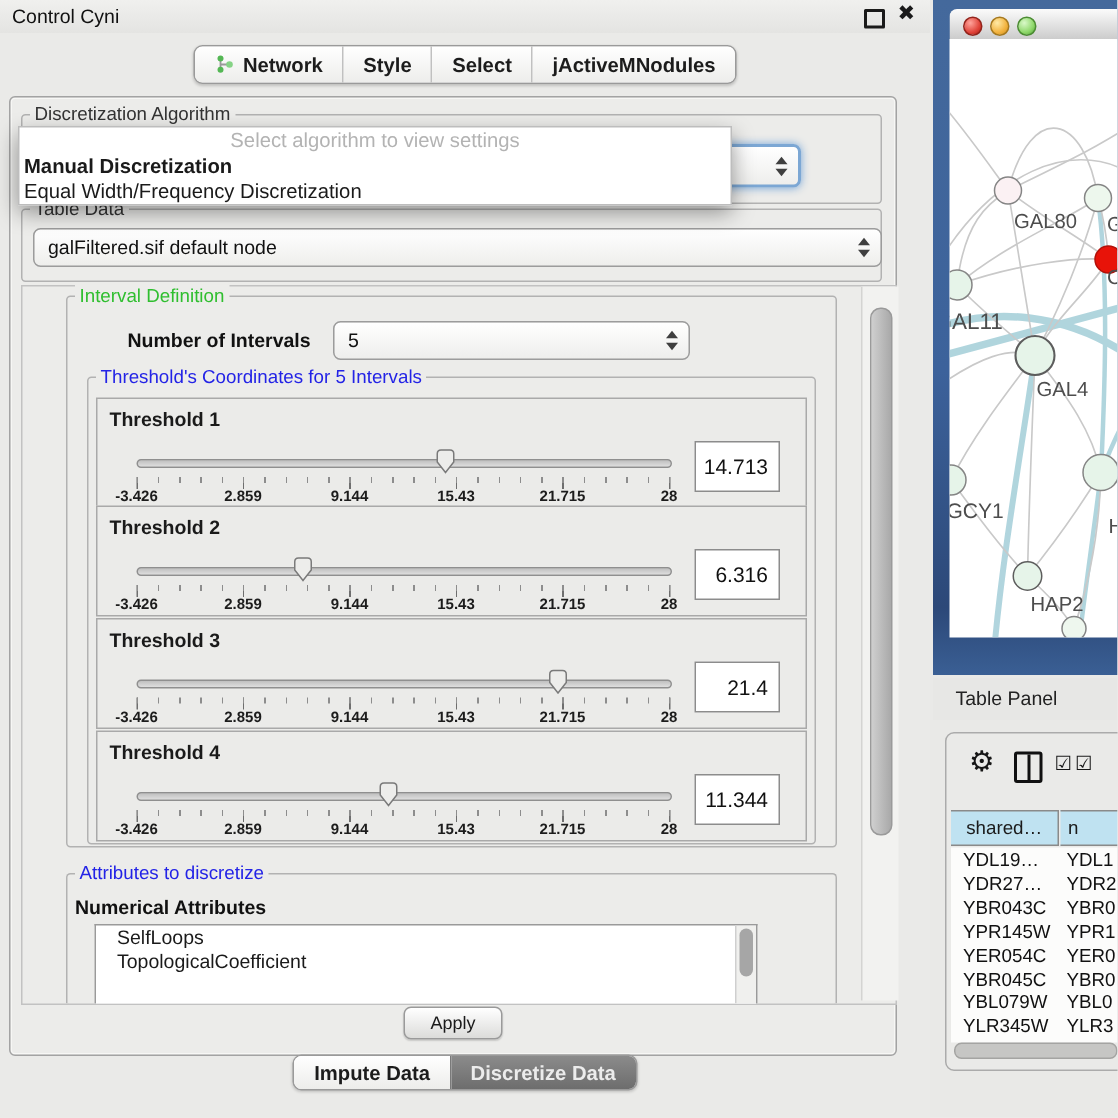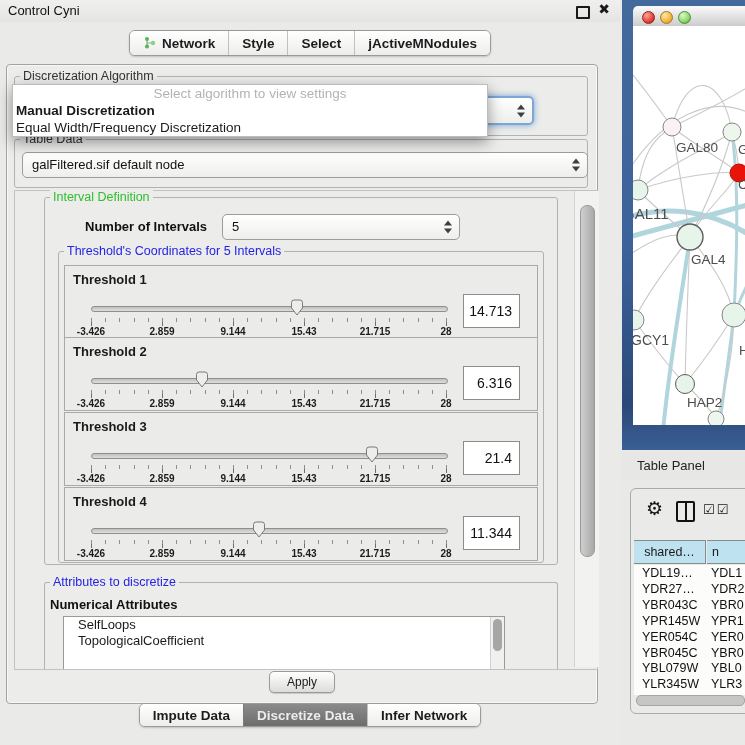--- a/index.html
+++ b/index.html
@@ -278,23 +278,20 @@
 
   <div class="abs btn" style="left:269px;top:671px;width:64px;height:20px;line-height:20px;">Apply</div>
 
   <div class="abs tabrow" style="top:703px;">
     <div class="seg" style="height:22px;text-align:right;">
       <div class="tab" style="line-height:21px;">
           <span>Impute Data</span>
         </div>
       <div class="tab active" style="line-height:21px;">
           <span>Discretize Data</span>
-        </div>
-      <div class="tab" style="line-height:21px;">
-          <span>Infer Network</span>
         </div>
     </div>
   </div>
 </div>
 
 <div class="abs net-frame"></div>
 <div class="abs net-titlebar">
   <div class="light red"></div>
   <div class="light yellow"></div>
   <div class="light green"></div>

